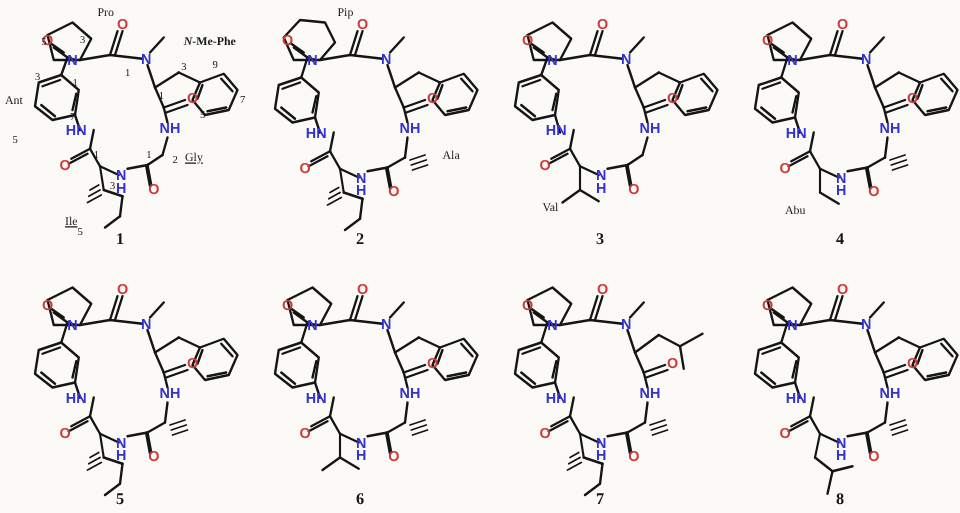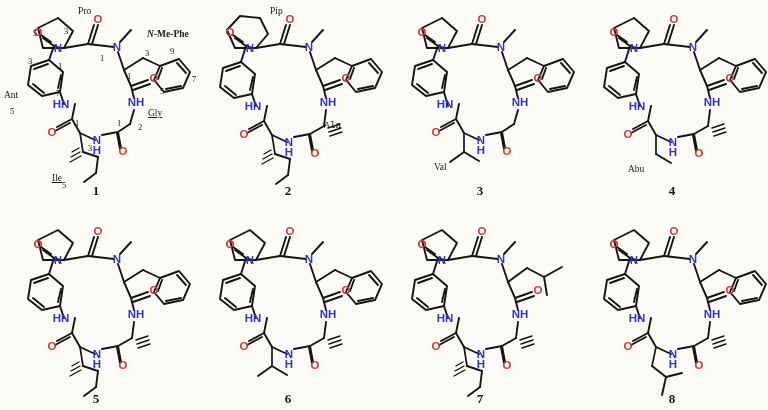--- a/index.html
+++ b/index.html
@@ -547,43 +547,43 @@
       <text x="98" y="30" fill="#CC3A3A" font-family="Liberation Sans, sans-serif" font-size="11.5" font-weight="bold" text-anchor="middle">O</text>
       <text x="154" y="89" fill="#CC3A3A" font-family="Liberation Sans, sans-serif" font-size="11.5" font-weight="bold" text-anchor="middle">O</text>
       <text x="123" y="164" fill="#CC3A3A" font-family="Liberation Sans, sans-serif" font-size="11.5" font-weight="bold" text-anchor="middle">O</text>
       <text x="52" y="145" fill="#CC3A3A" font-family="Liberation Sans, sans-serif" font-size="11.5" font-weight="bold" text-anchor="middle">O</text>
       <text x="38" y="43" fill="#CC3A3A" font-family="Liberation Sans, sans-serif" font-size="11.5" font-weight="bold" text-anchor="middle">O</text>
     </svg>
   </div>
 
   <div id="overlay-layer">
       <div class="lbl" style="left: 78px; top: 6px;">Pro</div>
-      <div class="lbl" style="left: 4px; top: 90px;">Ant</div>
+      <div class="lbl" style="left: 4px; top: 76px;">Ant</div>
       <div class="lbl" style="left: 52px; top: 173px; text-decoration: underline;">Ile</div>
-      <div class="lbl" style="left: 148px; top: 108px; text-decoration: underline;">Gly</div>
+      <div class="lbl" style="left: 148px; top: 122px; text-decoration: underline;">Gly</div>
       <div class="lbl ital-n" style="left: 147px; top: 29px; font-weight: bold;"><em>N</em>-Me-Phe</div>
       <div class="numlbl" style="left: 33px; top: 28px;">5</div>
       <div class="numlbl" style="left: 64px; top: 26px;">3</div>
       <div class="numlbl" style="left: 100px; top: 53px;">1</div>
       <div class="numlbl" style="left: 58px; top: 61px;">1</div>
       <div class="numlbl" style="left: 28px; top: 56px;">3</div>
       <div class="numlbl" style="left: 10px; top: 106px;">5</div>
       <div class="numlbl" style="left: 56px; top: 88px;">7</div>
       <div class="numlbl" style="left: 75px; top: 118px;">1</div>
       <div class="numlbl" style="left: 88px; top: 143px;">3</div>
       <div class="numlbl" style="left: 62px; top: 180px;">5</div>
       <div class="numlbl" style="left: 117px; top: 118px;">1</div>
       <div class="numlbl" style="left: 138px; top: 122px;">2</div>
       <div class="numlbl" style="left: 145px; top: 48px;">3</div>
       <div class="numlbl" style="left: 127px; top: 71px;">1</div>
       <div class="numlbl" style="left: 160px; top: 86px;">5</div>
       <div class="numlbl" style="left: 192px; top: 74px;">7</div>
       <div class="numlbl" style="left: 170px; top: 46px;">9</div>
       <div class="lbl" style="left: 270px; top: 6px; text-align: right;">Pip</div>
-      <div class="lbl" style="left: 324px; top: 120px; font-family: Liberation Mono, monospace;">Ala</div>
+      <div class="lbl" style="left: 354px; top: 120px;">Ala</div>
       <div class="lbl" style="left: 434px; top: 162px;">Val</div>
       <div class="lbl" style="left: 628px; top: 164px; text-align: right;">Abu</div>
     </div>
 
   <div id="compound-number-layer">
       <div class="cnum" style="left: 76px; top: 183px;">1</div>
       <div class="cnum" style="left: 268px; top: 183px;">2</div>
       <div class="cnum" style="left: 460px; top: 183px;">3</div>
       <div class="cnum" style="left: 652px; top: 183px;">4</div>
       <div class="cnum" style="left: 76px; top: 391px;">5</div>

